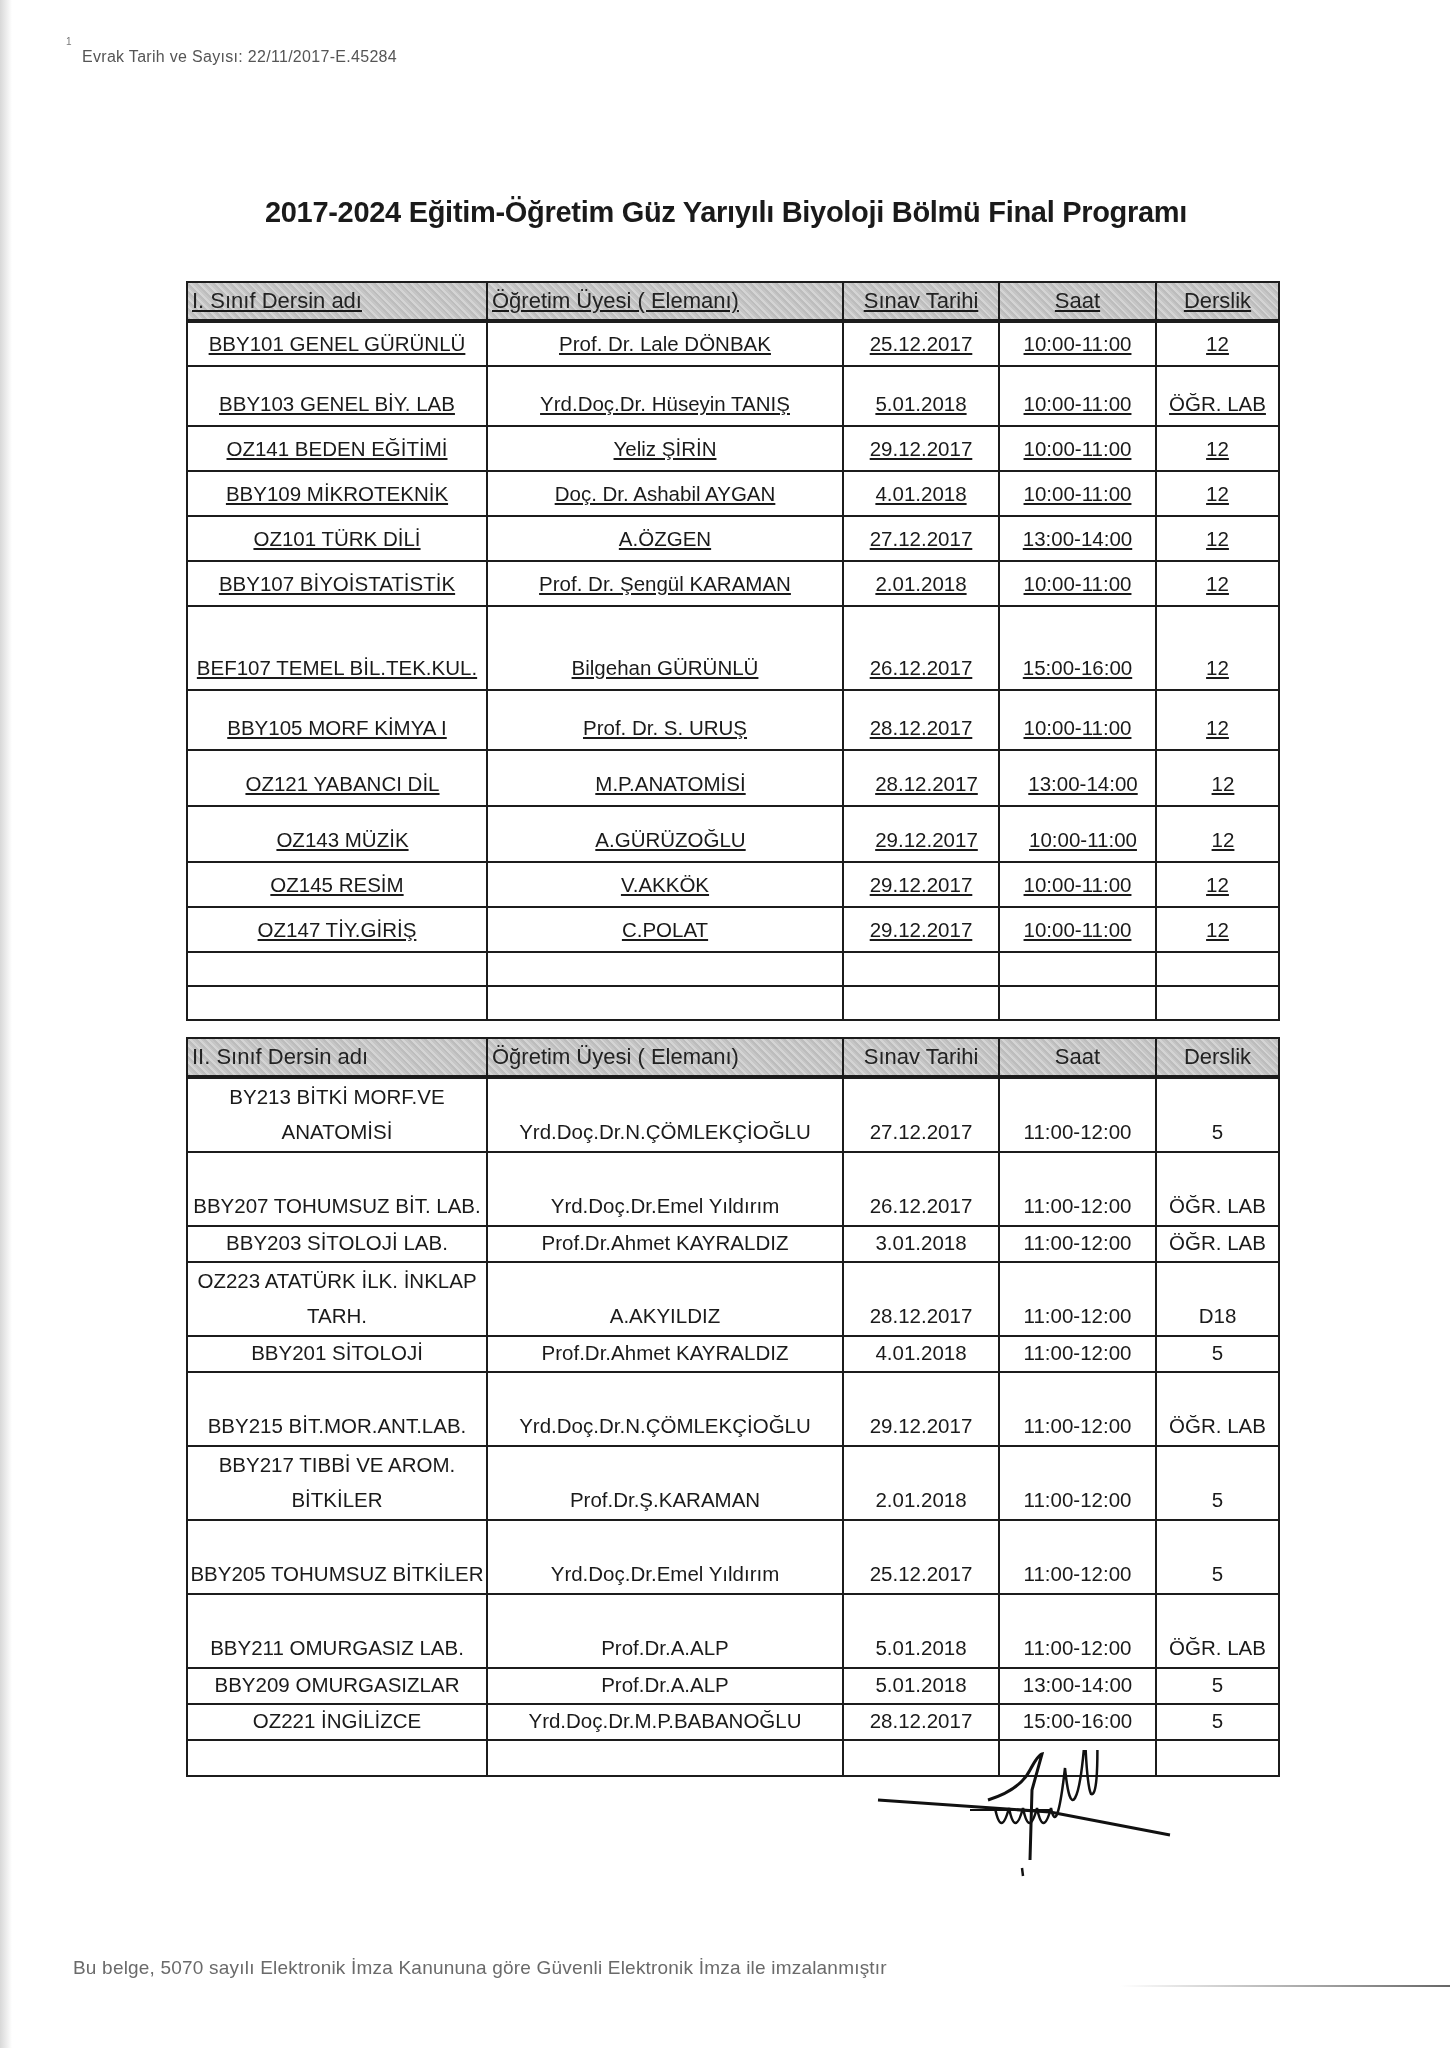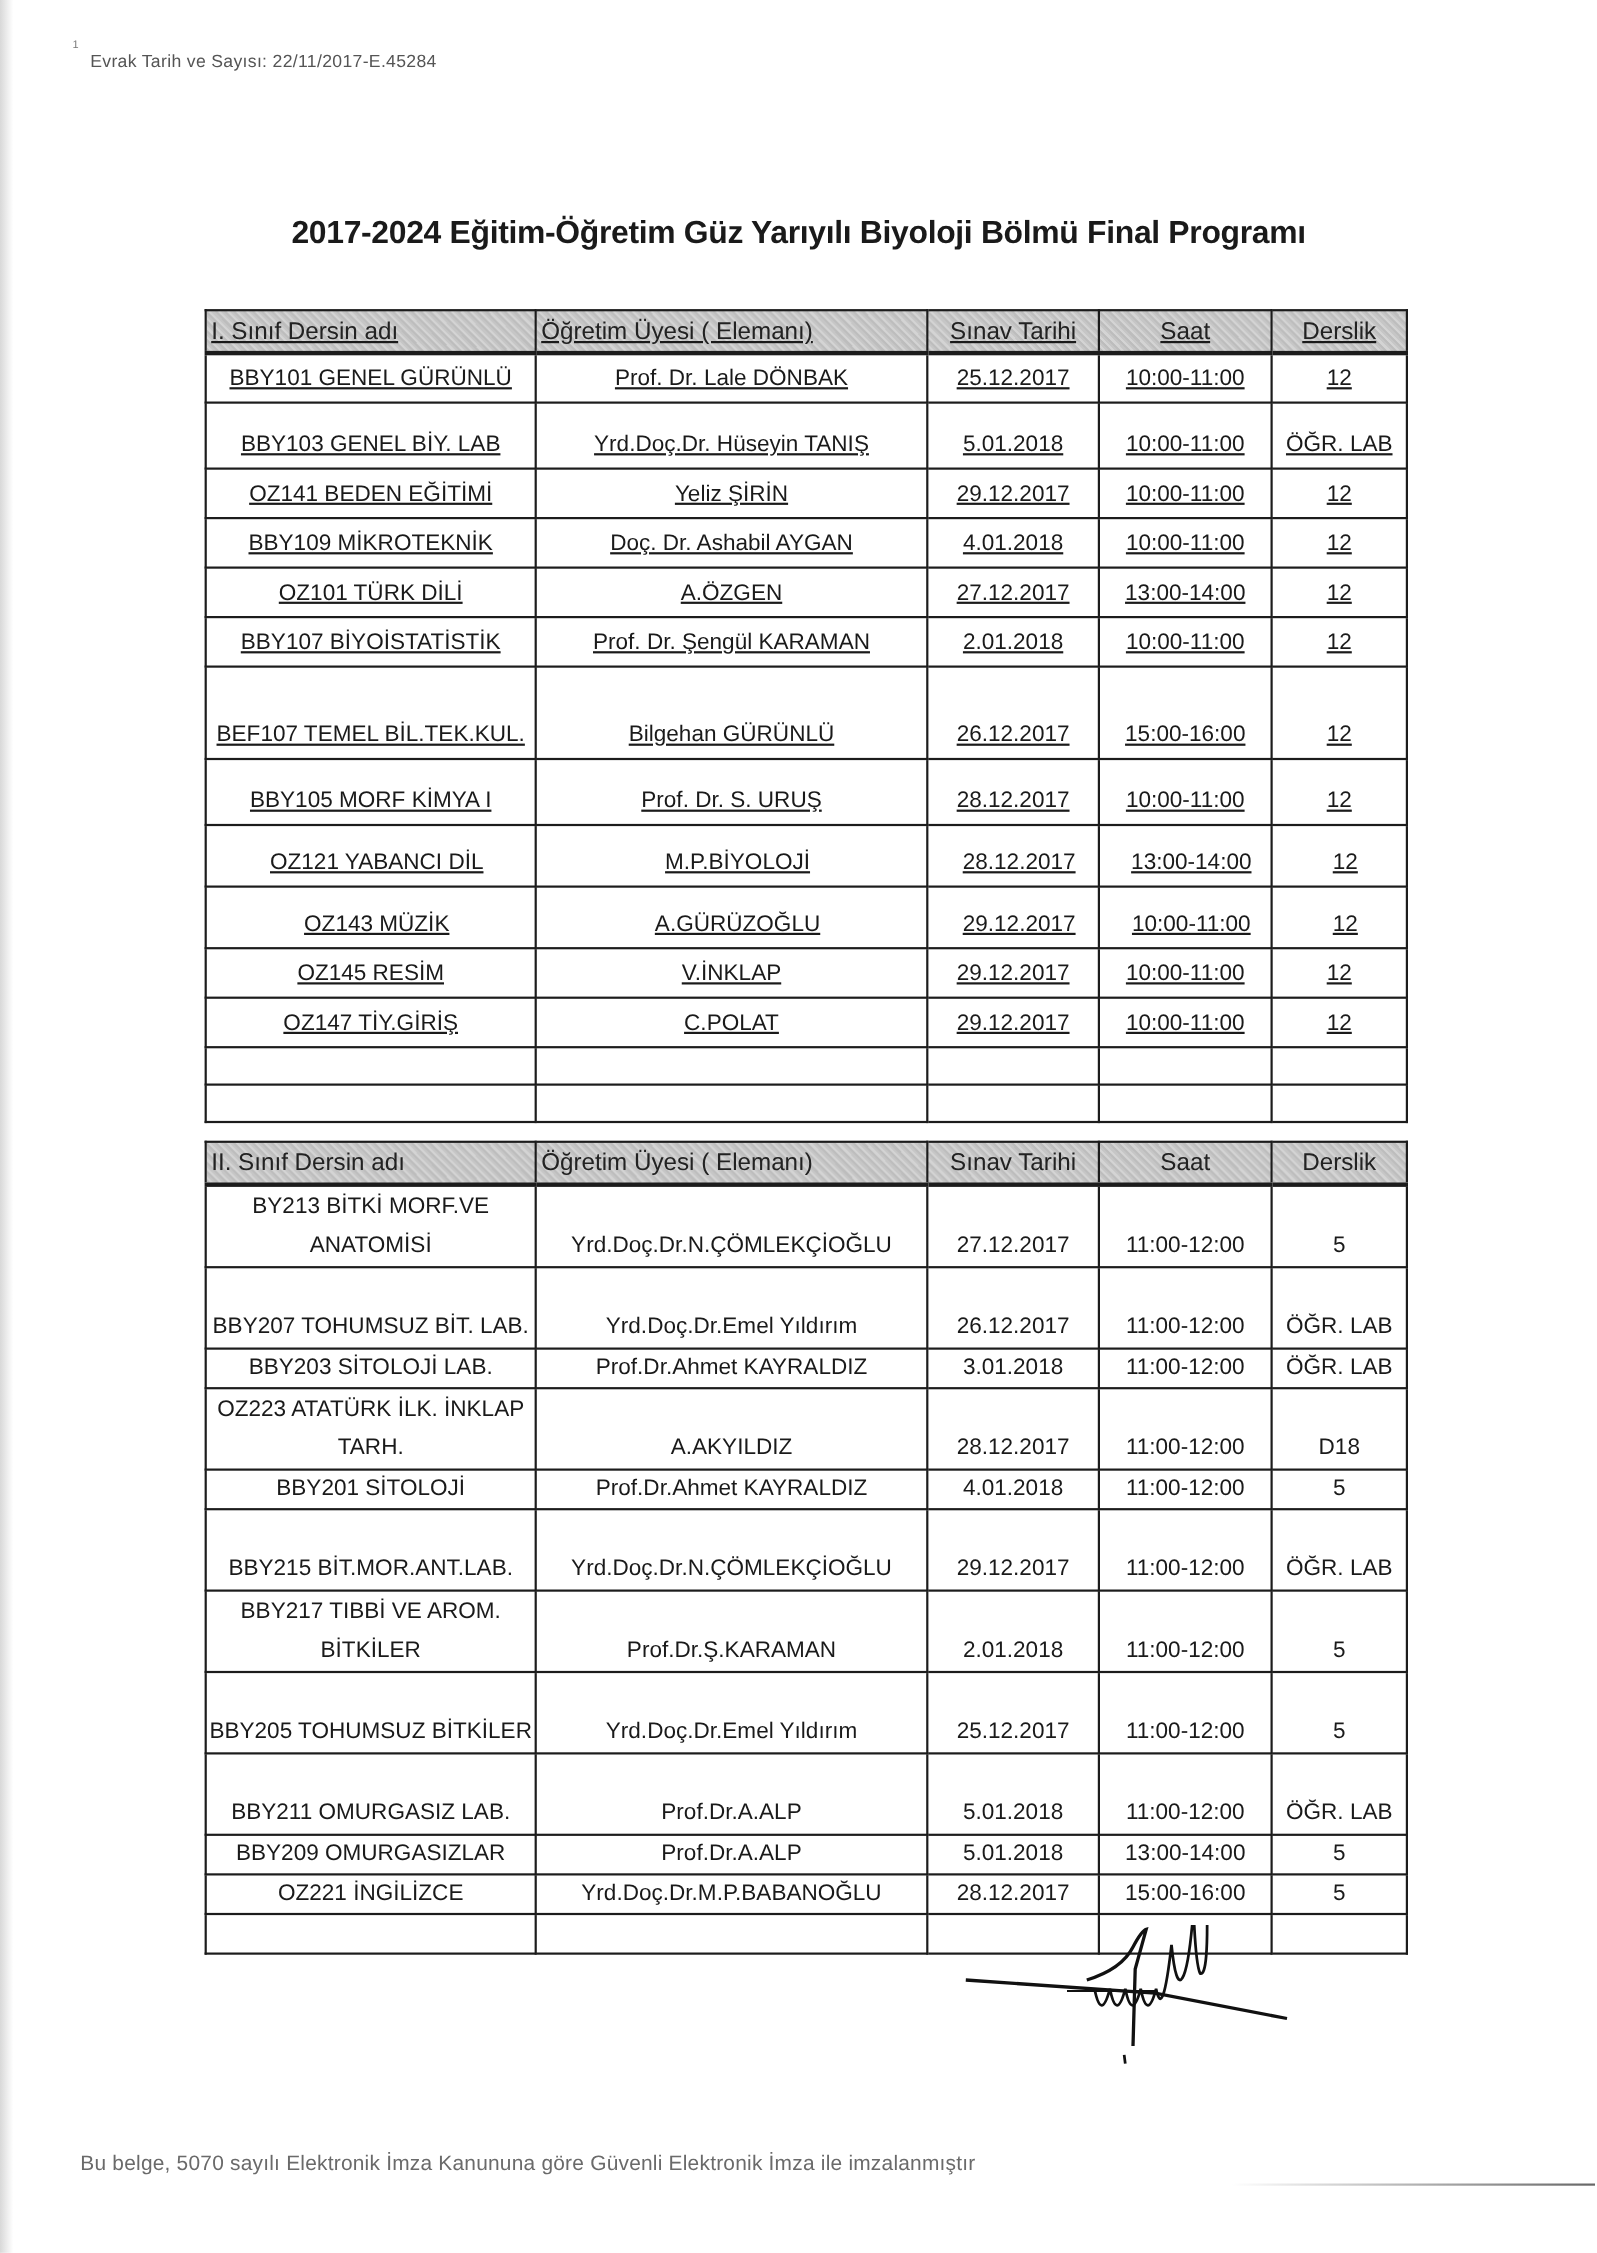--- a/index.html
+++ b/index.html
@@ -112,35 +112,35 @@
     </tr>
     <tr class="tall">
       <td>BBY105 MORF KİMYA I</td>
       <td>Prof. Dr. S. URUŞ</td>
       <td>28.12.2017</td>
       <td>10:00-11:00</td>
       <td>12</td>
     </tr>
     <tr class="mid">
       <td>OZ121 YABANCI DİL</td>
-      <td>M.P.BİYOLOJİ</td>
+      <td>M.P.ANATOMİSİ</td>
       <td>28.12.2017</td>
       <td>13:00-14:00</td>
       <td>12</td>
     </tr>
     <tr class="mid">
       <td>OZ143 MÜZİK</td>
       <td>A.GÜRÜZOĞLU</td>
       <td>29.12.2017</td>
       <td>10:00-11:00</td>
       <td>12</td>
     </tr>
     <tr class="std">
       <td>OZ145 RESİM</td>
-      <td>V.İNKLAP</td>
+      <td>V.AKKÖK</td>
       <td>29.12.2017</td>
       <td>10:00-11:00</td>
       <td>12</td>
     </tr>
     <tr class="std">
       <td>OZ147 TİY.GİRİŞ</td>
       <td>C.POLAT</td>
       <td>29.12.2017</td>
       <td>10:00-11:00</td>
       <td>12</td>

